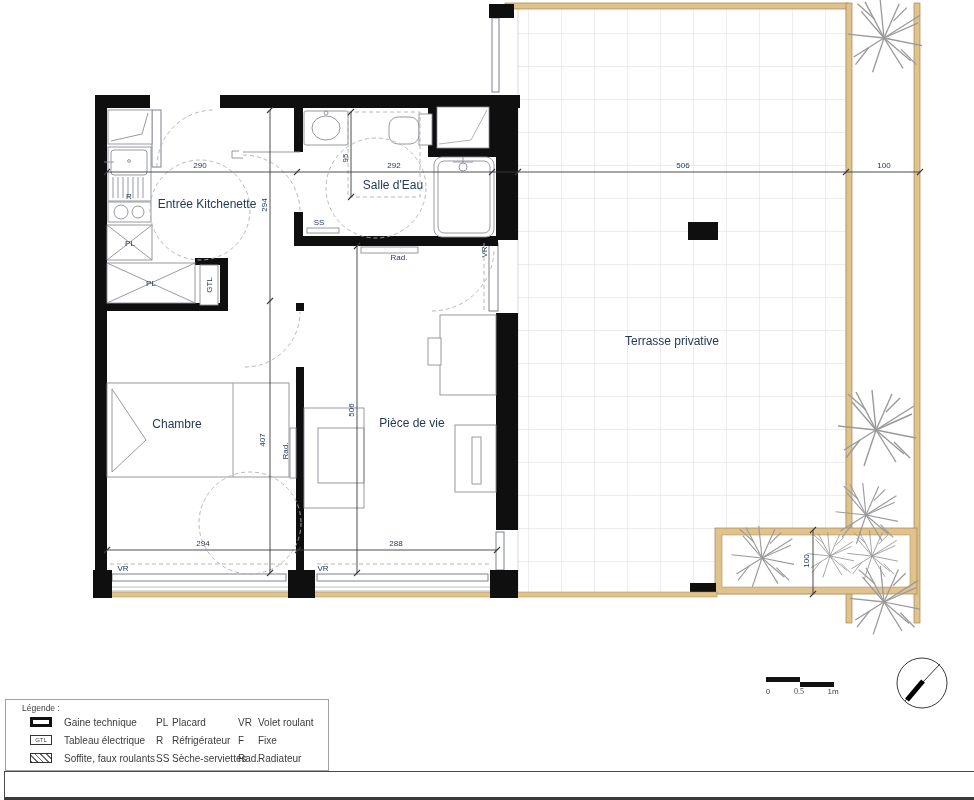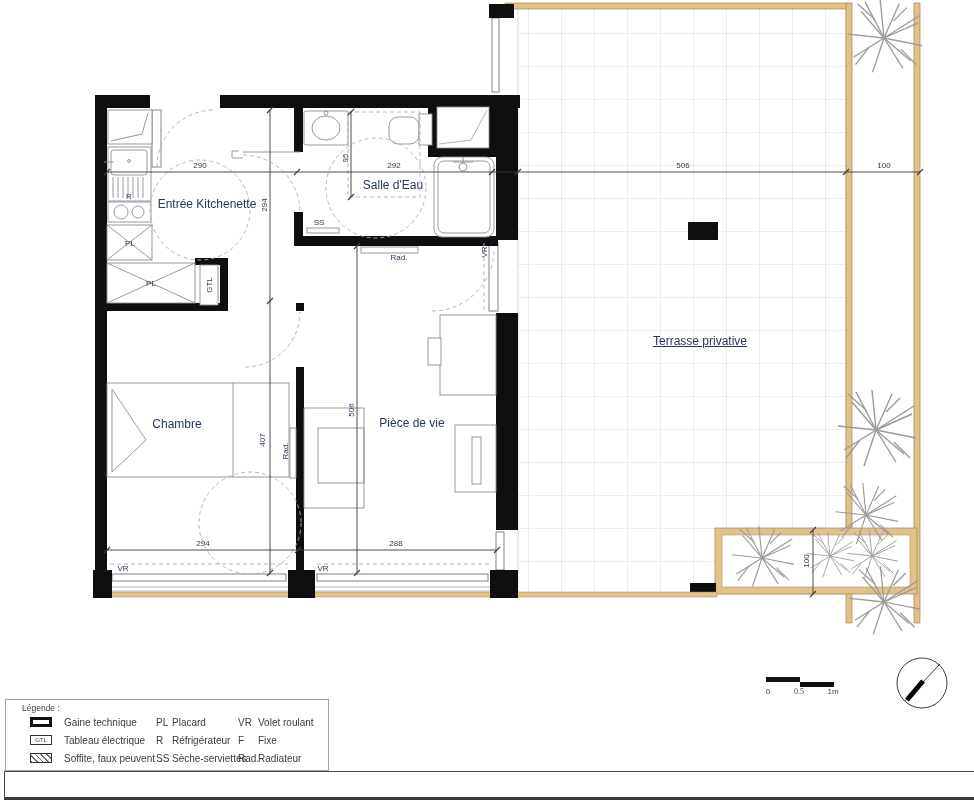--- a/index.html
+++ b/index.html
@@ -246,21 +246,21 @@
     <circle cx="922" cy="683" r="25" stroke="#3a3a3a" stroke-width="1"></circle>
     <line x1="905" y1="701" x2="940" y2="664" stroke="#3a3a3a" stroke-width="1"></line>
     <line x1="907" y1="700" x2="923" y2="681" stroke="#000" stroke-width="5"></line>
   </g>
 </svg>
 
 <div class="lbl s10" style="left:207px;top:204px;">Entrée Kitchenette</div>
 <div class="lbl s10" style="left:393px;top:185px;">Salle d'Eau</div>
 <div class="lbl s10" style="left:177px;top:424px;text-align:center;">Chambre</div>
 <div class="lbl s10" style="left:412px;top:423px;">Pièce de vie</div>
-<div class="lbl s10" style="left:700px;top:341px;text-decoration:underline;">Terrasse privative</div>
+<div class="lbl s10" style="left:672px;top:341px;">Terrasse privative</div>
 
 <div class="lbl s8" style="left:200px;top:165px;">290</div>
 <div class="lbl s8" style="left:394px;top:165px;">292</div>
 <div class="lbl s8" style="left:683px;top:165px;">506</div>
 <div class="lbl s8" style="left:884px;top:165px;">100</div>
 <div class="lbl rot s8" style="left:264px;top:205px;">294</div>
 <div class="lbl rot s8" style="left:262px;top:440px;">407</div>
 <div class="lbl rot s8" style="left:351px;top:410px;">506</div>
 <div class="lbl rot s8" style="left:345px;top:158px;">95</div>
 <div class="lbl s8" style="left:203px;top:543px;">294</div>
@@ -295,21 +295,21 @@
   <div class="lrow" style="top:34px;">
     <div class="ic ic-gtl">GTL</div>
     <span class="c1">Tableau électrique</span>
     <span class="c2a">R</span>
     <span class="c2b">Réfrigérateur</span>
     <span class="c3a">F</span>
     <span class="c3b">Fixe</span>
   </div>
   <div class="lrow" style="top:52px;">
     <div class="ic ic-soffit"></div>
-    <span class="c1">Soffite, faux peuvent</span>
+    <span class="c1">Soffite, faux roulants</span>
     <span class="c2a">SS</span>
     <span class="c2b">Sèche-serviettes</span>
     <span class="c3a">Rad.</span>
     <span class="c3b">Radiateur</span>
   </div>
 </div>
 
 <div id="nota">
 </div>
 

